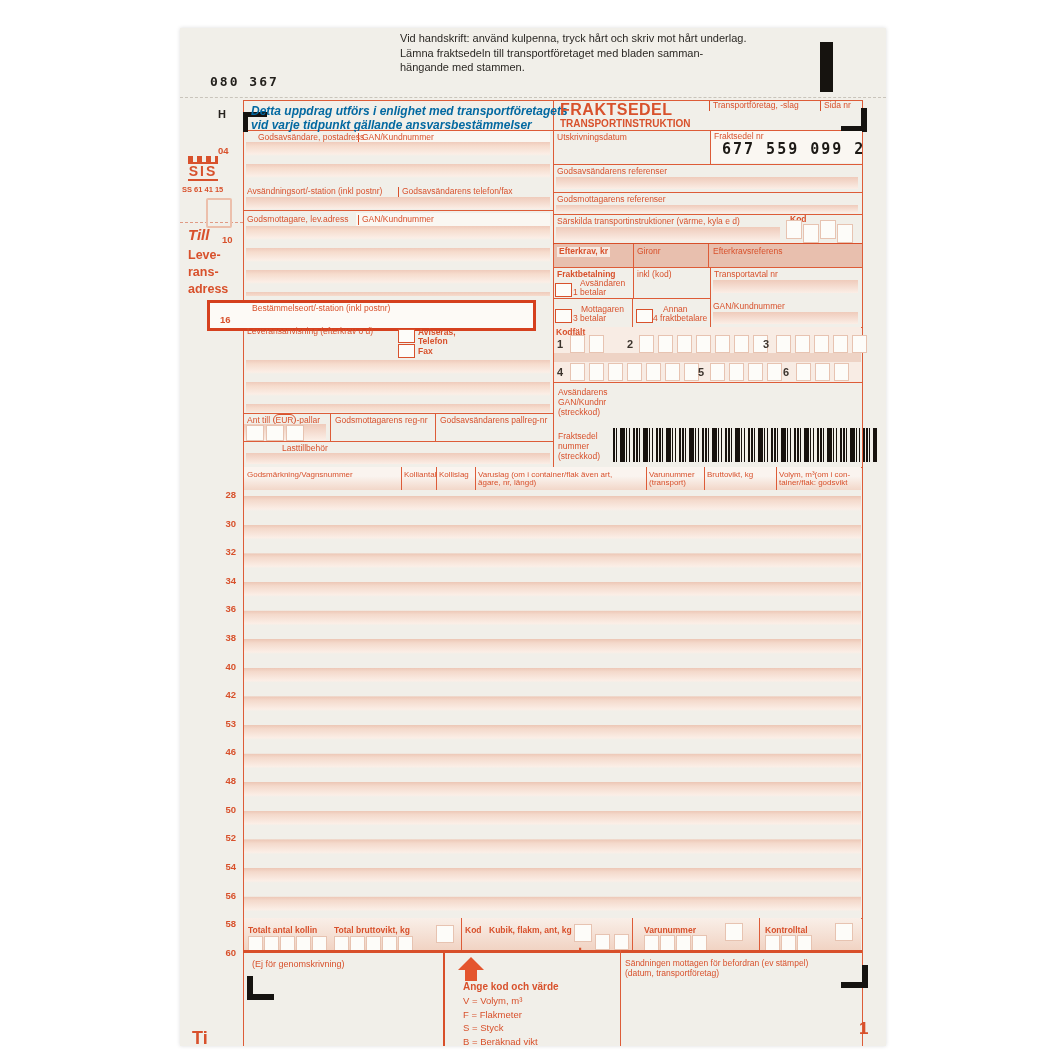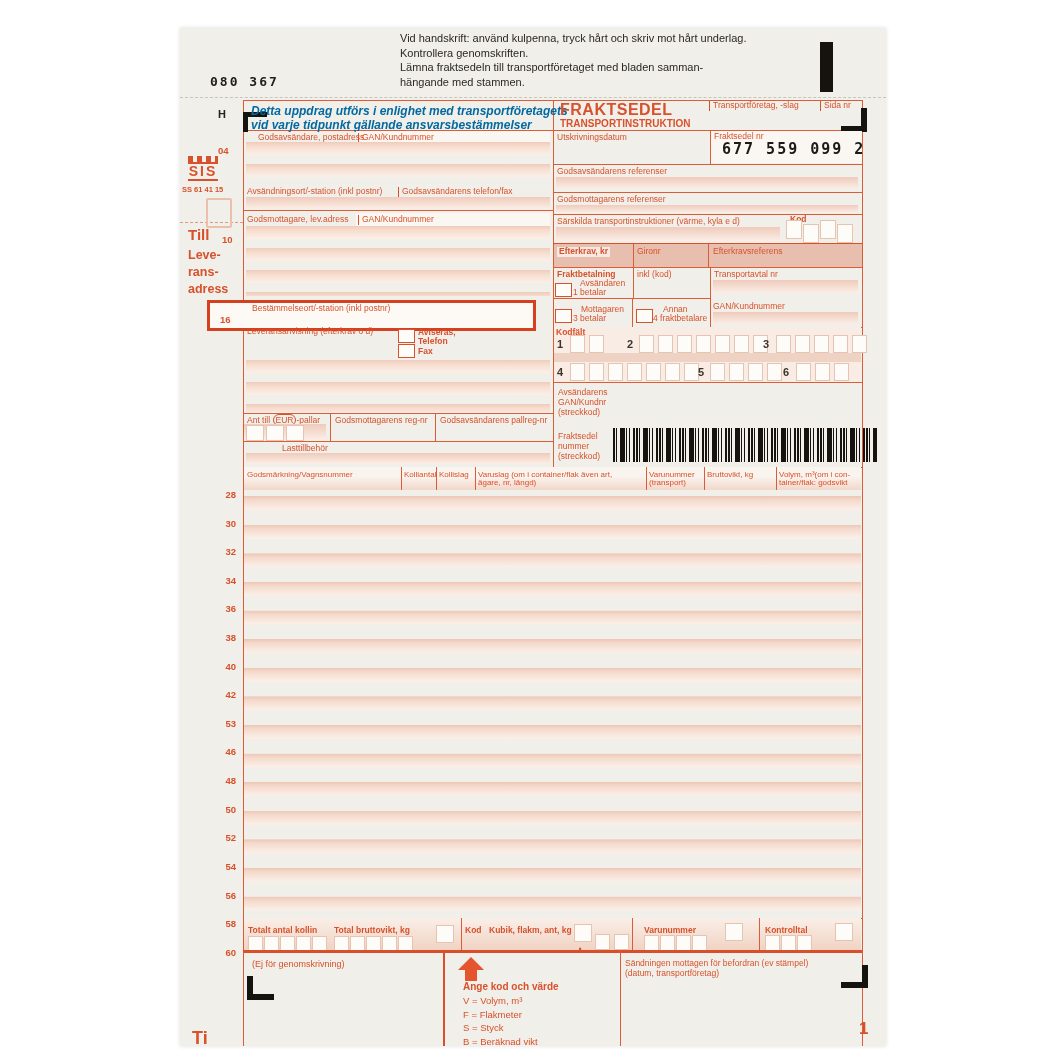--- a/index.html
+++ b/index.html
@@ -77,21 +77,20 @@
   .totals-bg{position:absolute;left:64px;top:890px;width:617px;height:32px;
       background:linear-gradient(180deg,#f9efe8,#f1d3c3);}
 </style>
 </head>
 <body>
 
 <div class="paper">
 
   <div class="notes">
       <div class="note-line">Vid handskrift: använd kulpenna, tryck hårt och skriv mot hårt underlag.</div>
-      <div class="note-line">Kontrollera genomskriften.</div>
       <div class="note-line">Lämna fraktsedeln till transportföretaget med bladen samman-</div>
       <div class="note-line">hängande med stammen.</div>
     </div>
 
   <div class="stamp">080 367</div>
 
   <div class="blackbar"></div>
 
   <div class="dashg" style="left:0;top:69px;width:706px;"></div>
   <div class="dashr" style="left:0;top:194px;width:63px;"></div>
@@ -360,21 +359,21 @@
   <div class="lbl" style="left:445px;top:941px;">(datum, transportföretag)</div>
   <div class="crn" style="left:661px;top:937px;width:21px;height:17px;border-right:6px solid #151310;border-bottom:6px solid #151310;"></div>
 
   <div class="sis">
     <div class="sis-crown"></div>
     <div class="sis-text">SIS</div>
   </div>
   <div class="lbl b" style="left:2px;top:158px;font-size:7.5px;">SS 61 41 15</div>
   <div class="abs" style="left:26px;top:170px;width:22px;height:26px;border:2px solid #ecbfab;border-radius:2px;"></div>
   <div class="mnum" style="left:38px;top:117px;">04</div>
-  <div class="lbl b" style="left:8px;top:198px;font-size:15px;">Till</div>
+  <div class="lbl b" style="left:8px;top:198px;font-size:15px;font-style:italic;">Till</div>
   <div class="mnum" style="left:42px;top:206px;">10</div>
   <div class="lbl b" style="left:8px;top:220px;font-size:12.5px;">Leve-</div>
   <div class="lbl b" style="left:8px;top:237px;font-size:12.5px;">rans-</div>
   <div class="lbl b" style="left:8px;top:254px;font-size:12.5px;">adress</div>
   <div class="mnum" style="left:40px;top:286px;z-index:5;">16</div>
   <div class="lbl b" style="left:12px;top:1000px;font-size:18px;">Ti</div>
   <div class="lbl b" style="left:679px;top:991px;font-size:17px;">1</div>
 
 </div>
 

